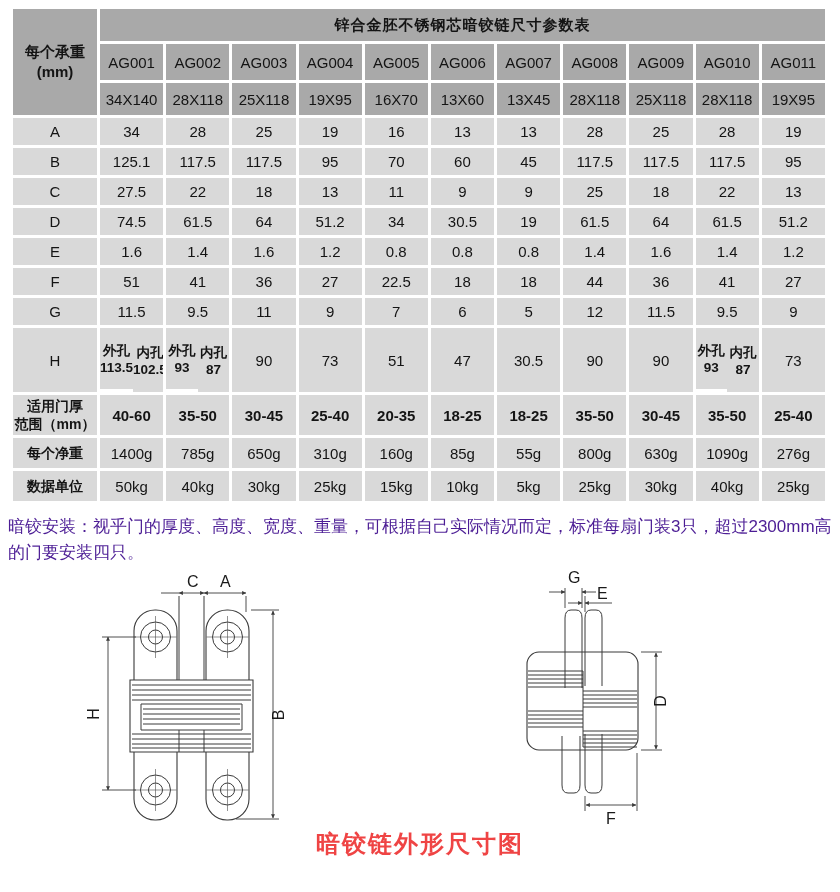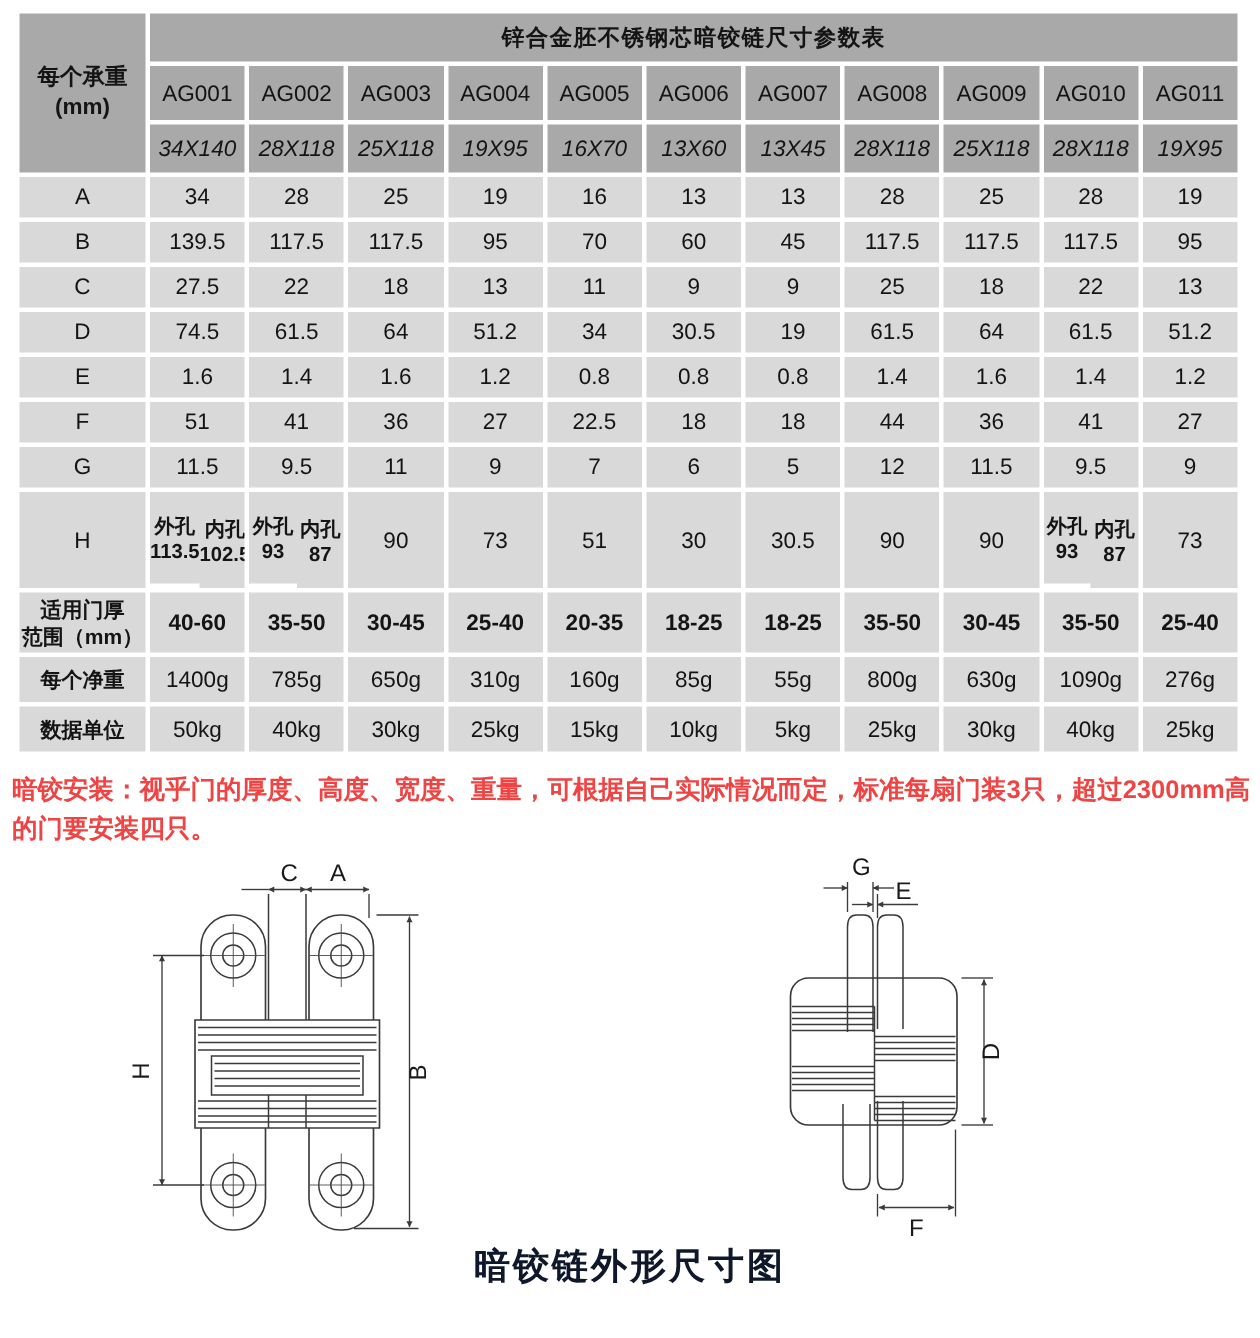--- a/index.html
+++ b/index.html
@@ -10,47 +10,47 @@
   
   table.spec{position:absolute;left:10px;top:6px;width:818px;
     border-collapse:separate;border-spacing:3px;table-layout:fixed;background:#fff;}
   table.spec td{background:#d9d9d9;text-align:center;vertical-align:middle;
     font-size:15px;color:#141414;padding:0;overflow:hidden;}
   table.spec td.hdr{background:#a9a9a9;}
   td.unit{font-weight:700;font-size:15px;white-space:pre-line;line-height:1.35;}
   td.title{font-weight:700;font-size:17px;letter-spacing:1px;}
   tr.r-title td{height:32px;}
   tr.r-models td{height:36px;margin-top:36px;}
-  tr.r-sizes td{height:32px;font-style:italic;}
+  tr.r-sizes td{height:32px;}
   tr.r-data td{height:27px;}
   tr.r-h td{height:64px;}
   tr.r-door td{height:40px;font-weight:bold;}
   tr.r-wt td{height:30px;margin-top:20px;}
   td.lbl{font-size:15px;}
   td.lbl.cn{font-weight:700;font-size:14px;white-space:pre-line;line-height:1.3;}
   .split{display:flex;flex-direction:row;width:100%;height:64px;}
   .split .sub{flex:1;display:flex;align-items:center;justify-content:center;
     font-weight:700;font-size:13.5px;}
   .split .sub:first-child{border-bottom:3px solid #fff;}
 
   
   .note{position:absolute;left:8px;top:514px;width:826px;
-    font-size:17px;font-weight:700;line-height:1.55;color:#ef4444;}
+    font-size:17px;font-weight:400;line-height:1.55;color:#4c1d95;}
 
   
   svg.diagram{position:absolute;left:0;top:568px;}
   svg.diagram *{vector-effect:non-scaling-stroke;}
   .ol{fill:#fff;stroke:#3a3a3a;stroke-width:1.1;}
   .ln{fill:none;stroke:#3a3a3a;stroke-width:1;}
   .thin{fill:none;stroke:#4a4a4a;stroke-width:0.6;}
   .dim{fill:none;stroke:#3a3a3a;stroke-width:0.9;}
   .dimtxt{font-size:16px;fill:#1a1a1a;font-family:"Liberation Sans","DejaVu Sans",sans-serif;}
 
   .caption{position:absolute;left:0;top:828px;width:840px;text-align:center;
-    font-size:24px;font-weight:700;letter-spacing:2px;color:#0f172a;}
+    font-size:24px;font-weight:700;letter-spacing:2px;color:#ef4444;}
 </style>
 </head>
 <body>
 
 <div class="page">
 
   <table class="spec">
     <colgroup>
       <col style="width:84px">
       <col>
@@ -106,21 +106,21 @@
           <td class="val">16</td>
           <td class="val">13</td>
           <td class="val">13</td>
           <td class="val">28</td>
           <td class="val">25</td>
           <td class="val">28</td>
           <td class="val">19</td>
         </tr>
         <tr class="r-data">
           <td class="lbl">B</td>
-          <td class="val">139.5</td>
+          <td class="val">125.1</td>
           <td class="val">117.5</td>
           <td class="val">117.5</td>
           <td class="val">95</td>
           <td class="val">70</td>
           <td class="val">60</td>
           <td class="val">45</td>
           <td class="val">117.5</td>
           <td class="val">117.5</td>
           <td class="val">117.5</td>
           <td class="val">95</td>
@@ -205,21 +205,21 @@
           </td>
           <td class="val">
             <div class="split">
               <div class="sub">外孔93</div>
               <div class="sub">内孔87</div>
             </div>
           </td>
           <td class="val">90</td>
           <td class="val">73</td>
           <td class="val">51</td>
-          <td class="val">30</td>
+          <td class="val">47</td>
           <td class="val">30.5</td>
           <td class="val">90</td>
           <td class="val">90</td>
           <td class="val">
             <div class="split">
               <div class="sub">外孔93</div>
               <div class="sub">内孔87</div>
             </div>
           </td>
           <td class="val">73</td>

